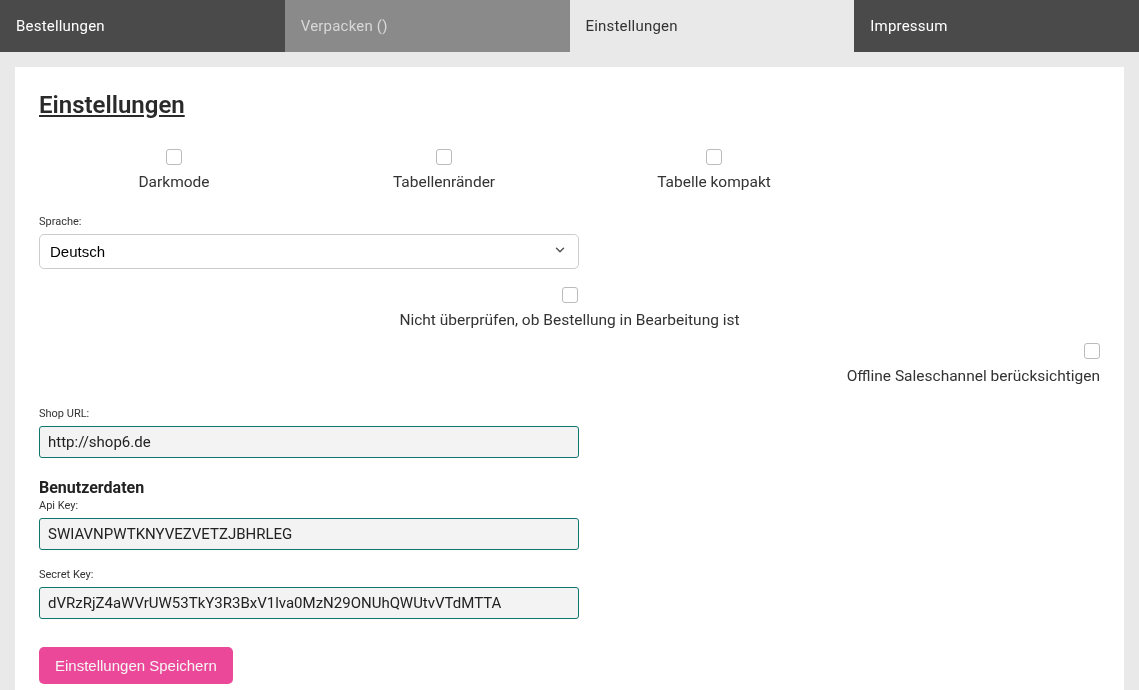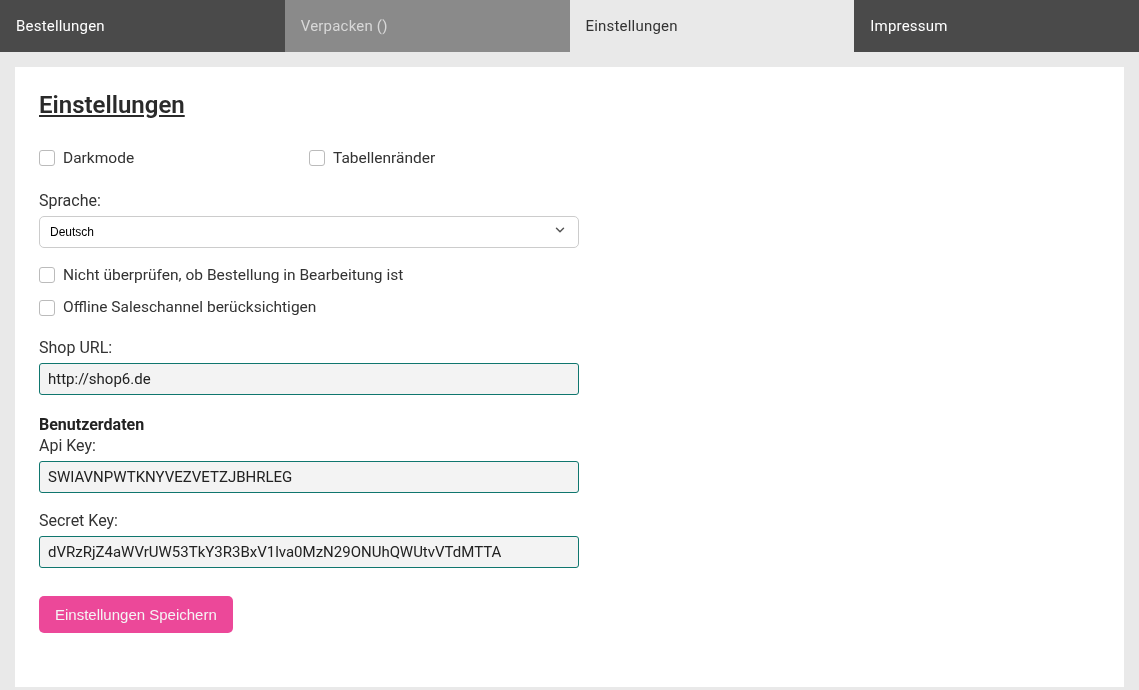--- a/index.html
+++ b/index.html
@@ -53,51 +53,52 @@
     gap: 0;
     margin-bottom: 24px;
   }
   .checkbox-row-3 .check-group {
     flex: 0 0 270px;
   }
   .check-group {
     display: flex;
     align-items: center;
     gap: 8px;
+    flex-direction: column;
   }
   .check-group input[type="checkbox"] {
     width: 16px;
     height: 16px;
     border: 1px solid #bbb;
     border-radius: 3px;
     appearance: none;
     background: #fff;
     cursor: pointer;
   }
   .check-group label {
     font-size: 15.5px;
     color: #333;
   }
   .field-block {
     margin-bottom: 18px;
   }
   .field-block > .label {
     display: block;
-    font-size: 16px;
+    font-size: 11px;
     margin-bottom: 6px;
     color: #333;
   }
   .select-wrap {
     position: relative;
     width: 540px;
   }
   .select-wrap select {
     width: 100%;
     padding: 8px 10px;
-    font-size: 12px;
+    font-size: 15px;
     border: 1px solid #ccc;
     border-radius: 5px;
     background: #fff;
     appearance: none;
     cursor: pointer;
   }
   .select-wrap .chev {
     position: absolute;
     right: 12px;
     top: 50%;
@@ -151,20 +152,24 @@
     <h1>Einstellungen</h1>
 
     <div class="checkbox-row-3">
       <div class="check-group">
         <input type="checkbox" id="cb-dark" style="">
         <label for="cb-dark">Darkmode</label>
       </div>
       <div class="check-group">
         <input type="checkbox" id="cb-borders" style="">
         <label for="cb-borders">Tabellenränder</label>
+      </div>
+      <div class="check-group">
+        <input type="checkbox" id="cb-compact" style="">
+        <label for="cb-compact">Tabelle kompakt</label>
       </div>
     </div>
 
     <div class="field-block">
       <span class="label">Sprache:</span>
       <div class="select-wrap">
         <select>
           <option>Deutsch</option>
         </select>
         <span class="chev">

